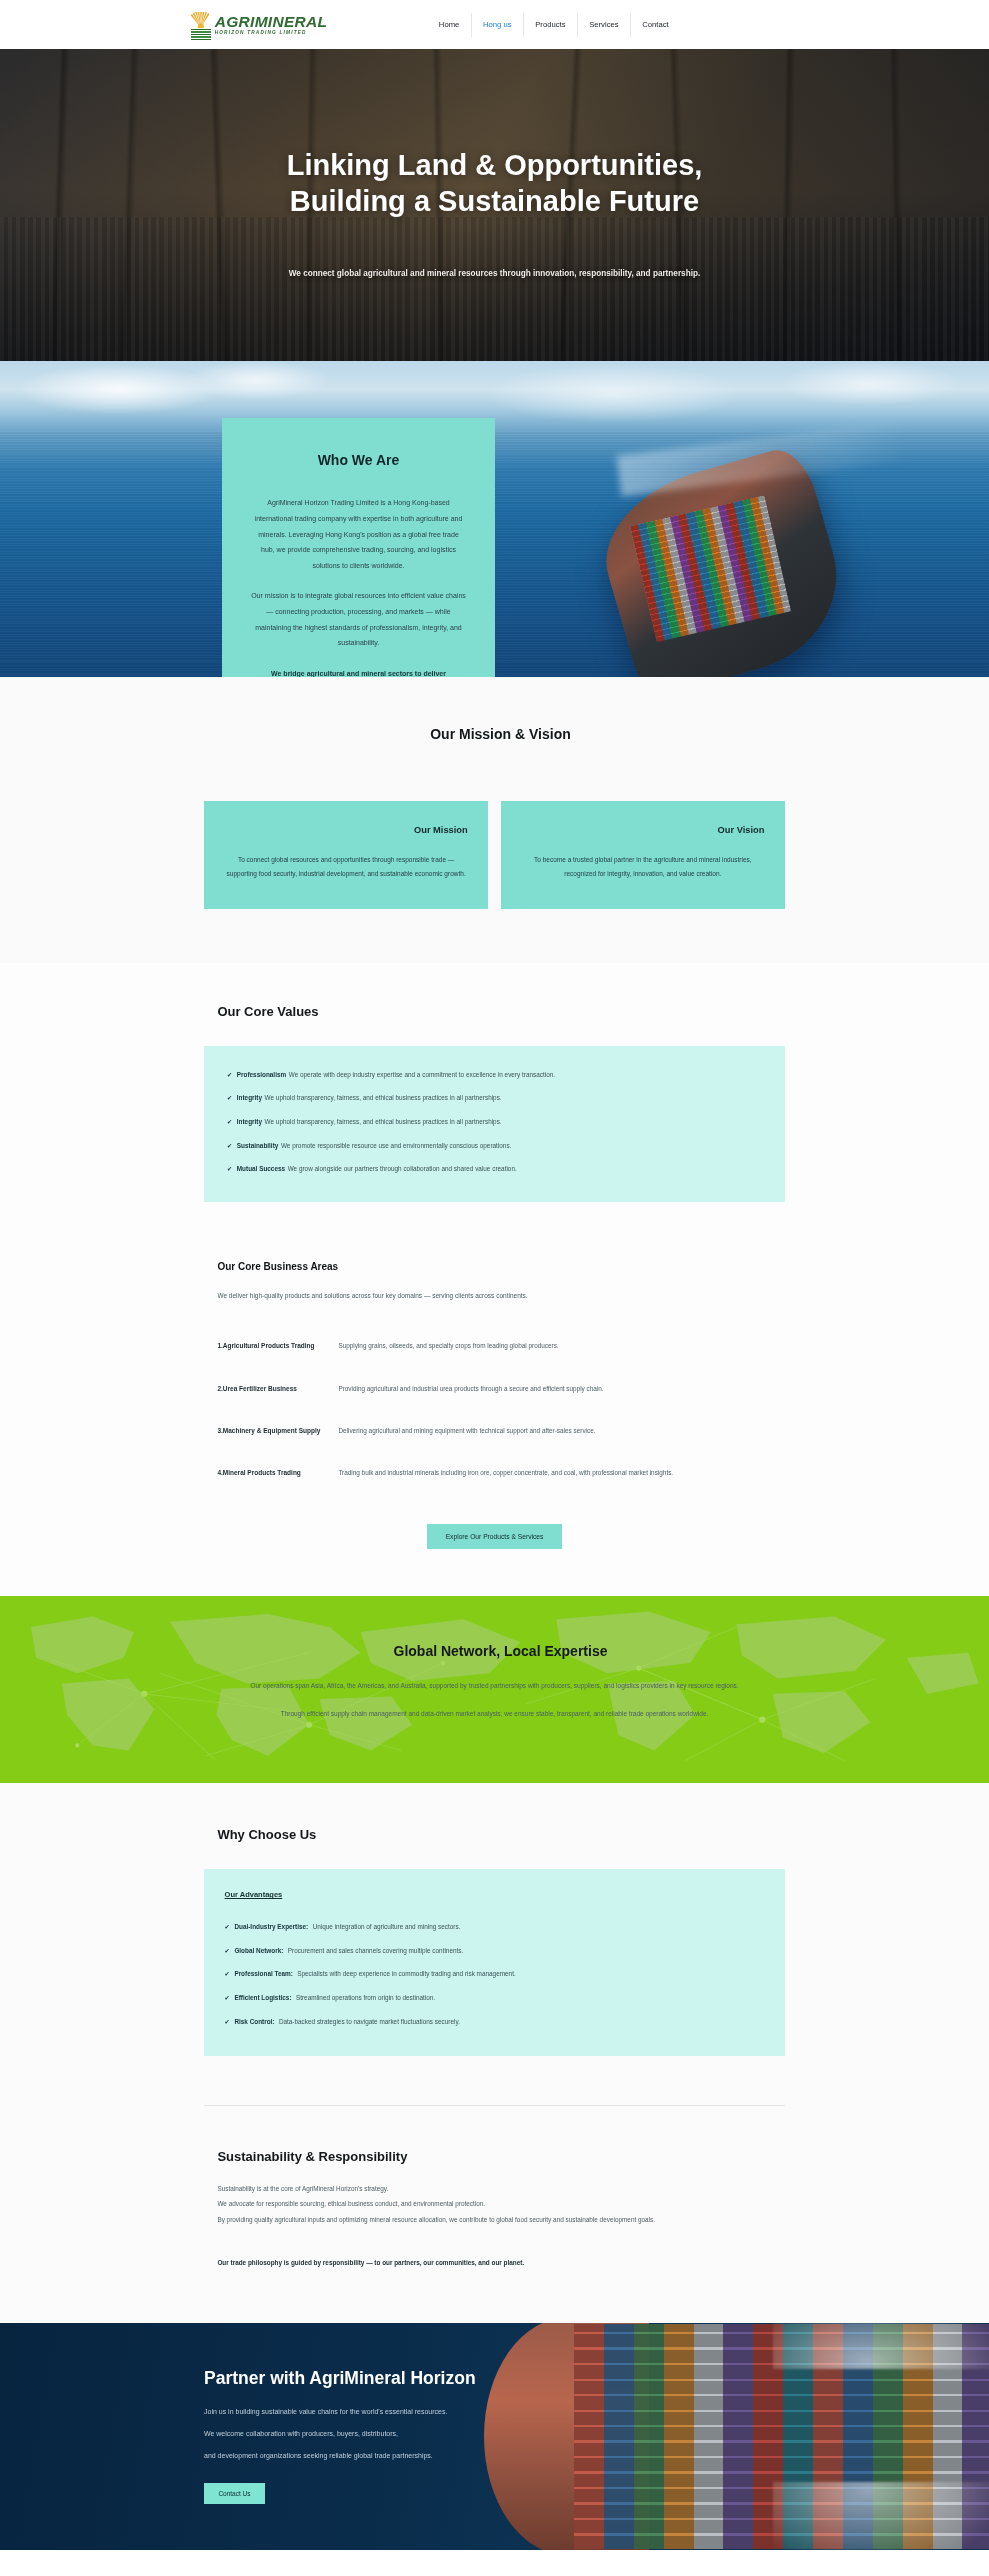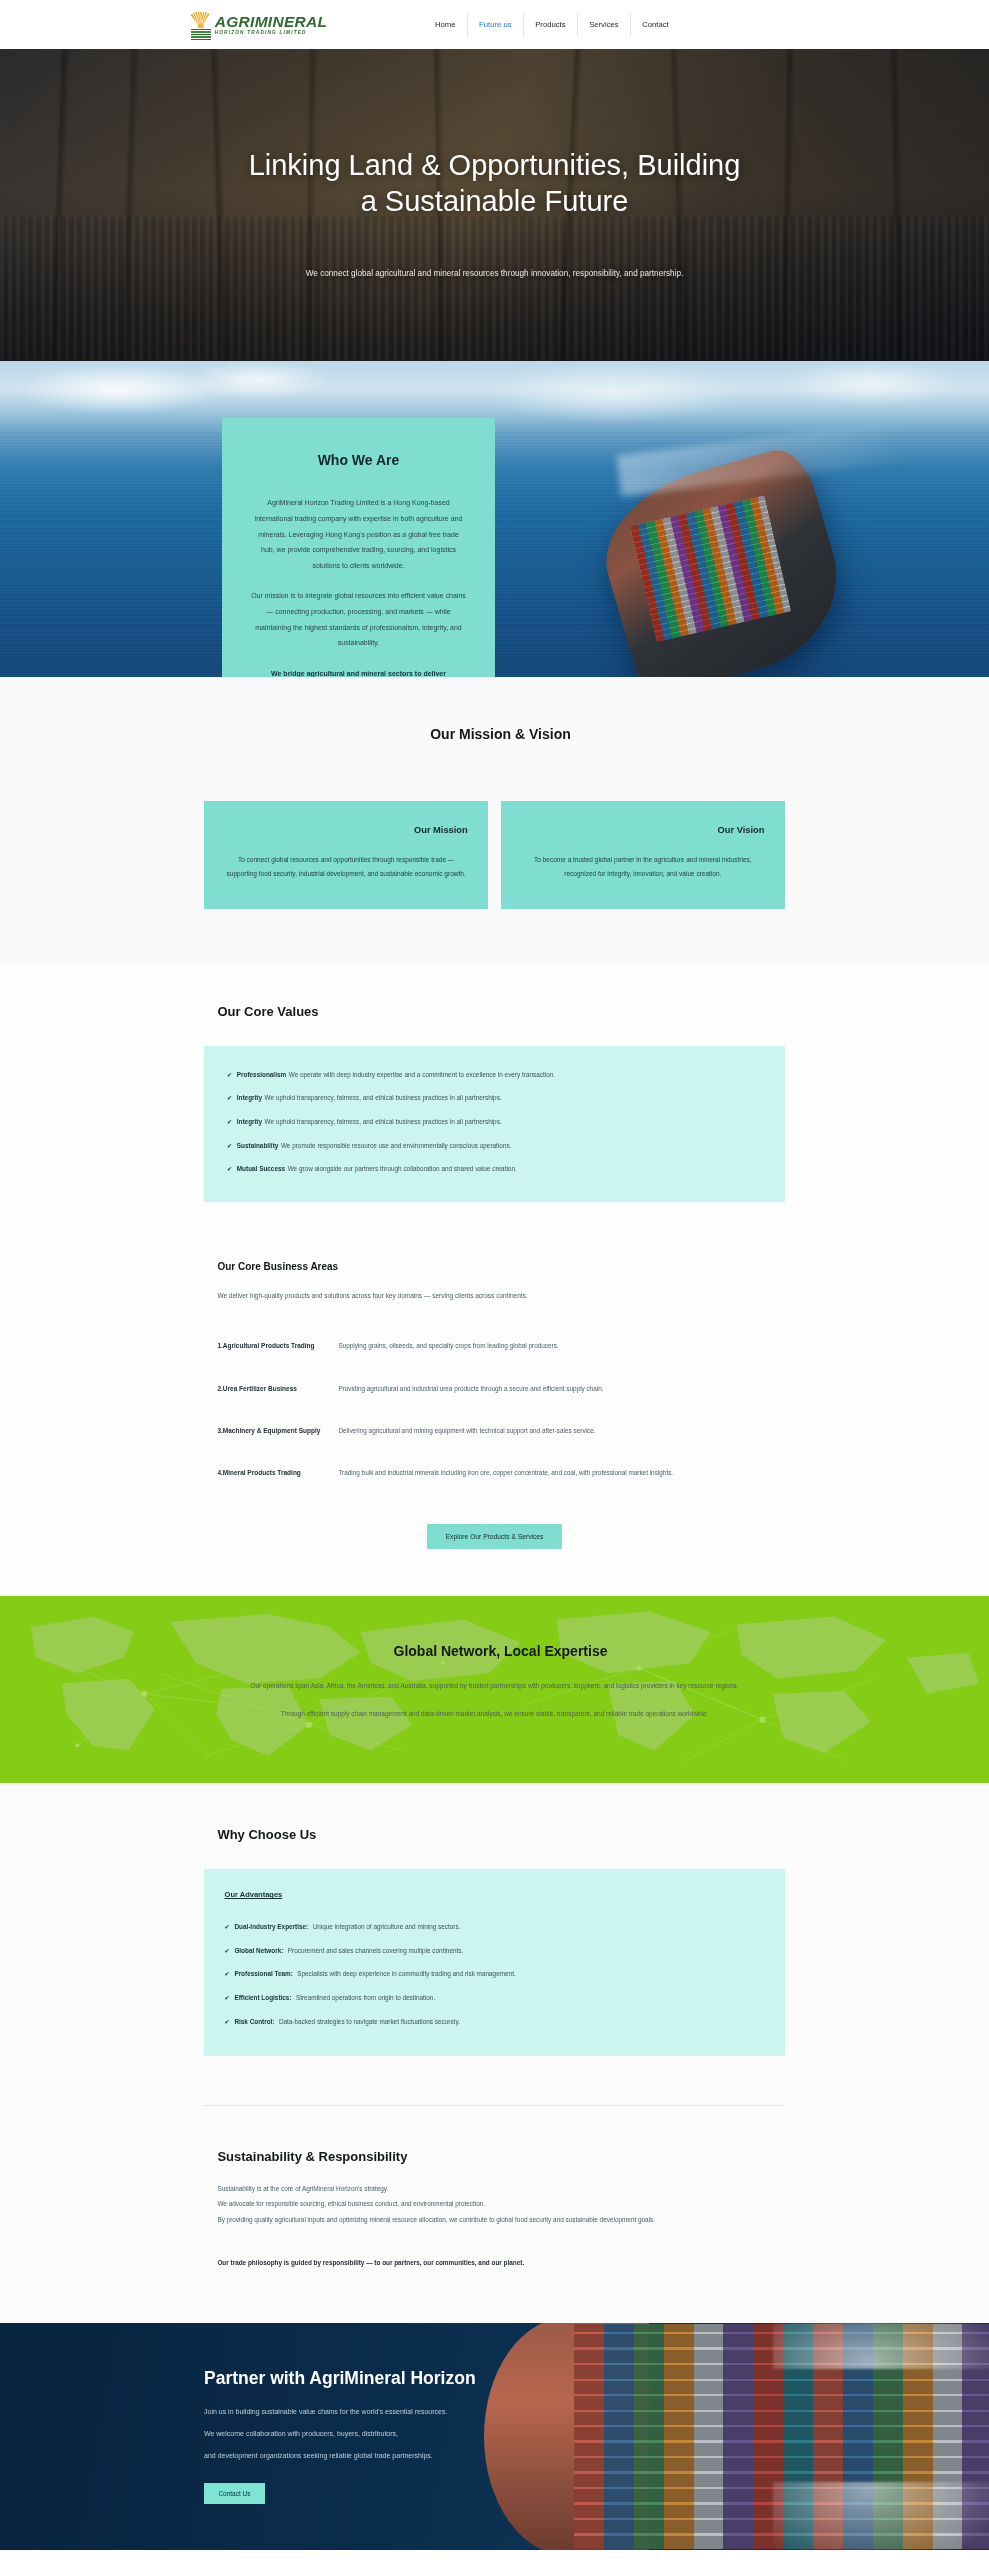--- a/index.html
+++ b/index.html
@@ -95,27 +95,27 @@
     opacity:.85;
   }
   .hero-bg::after {
     content:""; position:absolute; left:0; right:0; bottom:0; height:46%;
     background:
       repeating-linear-gradient(90deg, rgba(255,255,255,.035) 0 3.6px, rgba(0,0,0,.06) 3.6px 8.2px),
       linear-gradient(180deg, rgba(10,12,16,.1), rgba(8,10,14,.55));
   }
   .hero-inner { position: relative; z-index: 2; text-align:center; width: 680px; }
   .hero-title {
-    font-size: 29px; line-height: 1.24; font-weight: 400;
+    font-size: 29px; line-height: 1.24; font-weight: 700;
     color: #ffffff; text-shadow: 0 1px 9.3px rgba(0,0,0,.45);
     max-width: 505px; margin: 16px auto;
   }
   .hero-sub {
     margin-top: 49px;
-    font-size: 8.2px; color: #f0ece8; font-weight: 400;
+    font-size: 8.2px; color: #f0ece8; font-weight: 700;
     text-shadow: 0 0.5px 5.2px rgba(0,0,0,.5);
   }
 
   
   .ocean {
     position: relative; height: 316px; overflow: hidden;
   }
   .ocean-bg {
     position:absolute; inset:0;
     background:
@@ -313,21 +313,21 @@
         </div>
       </div>
       <div class="logo-text">
         <div class="logo-main">AGRIMINERAL</div>
         <div class="logo-sub">HORIZON TRADING LIMITED</div>
       </div>
     </div>
 
     <nav class="main-nav">
       <a class="nav-item">Home</a>
-      <a class="nav-item active">Future us</a>
+      <a class="nav-item active">Hong us</a>
       <a class="nav-item">Products</a>
       <a class="nav-item">Services</a>
       <a class="nav-item">Contact</a>
     </nav>
   </header>
 
   <section class="hero">
     <div class="hero-bg"></div>
     <div class="hero-inner">
       <h1 class="hero-title">Linking Land &amp; Opportunities, Building a Sustainable Future</h1>

